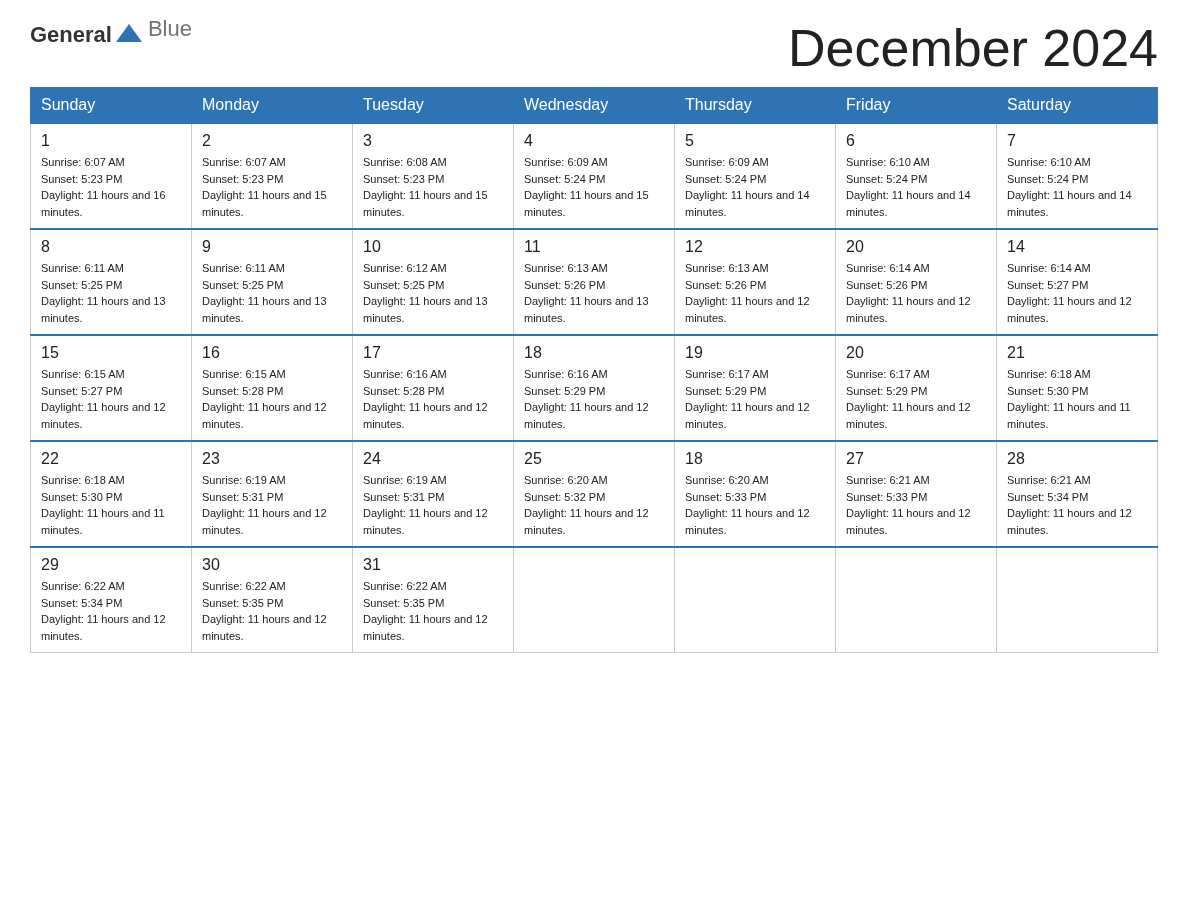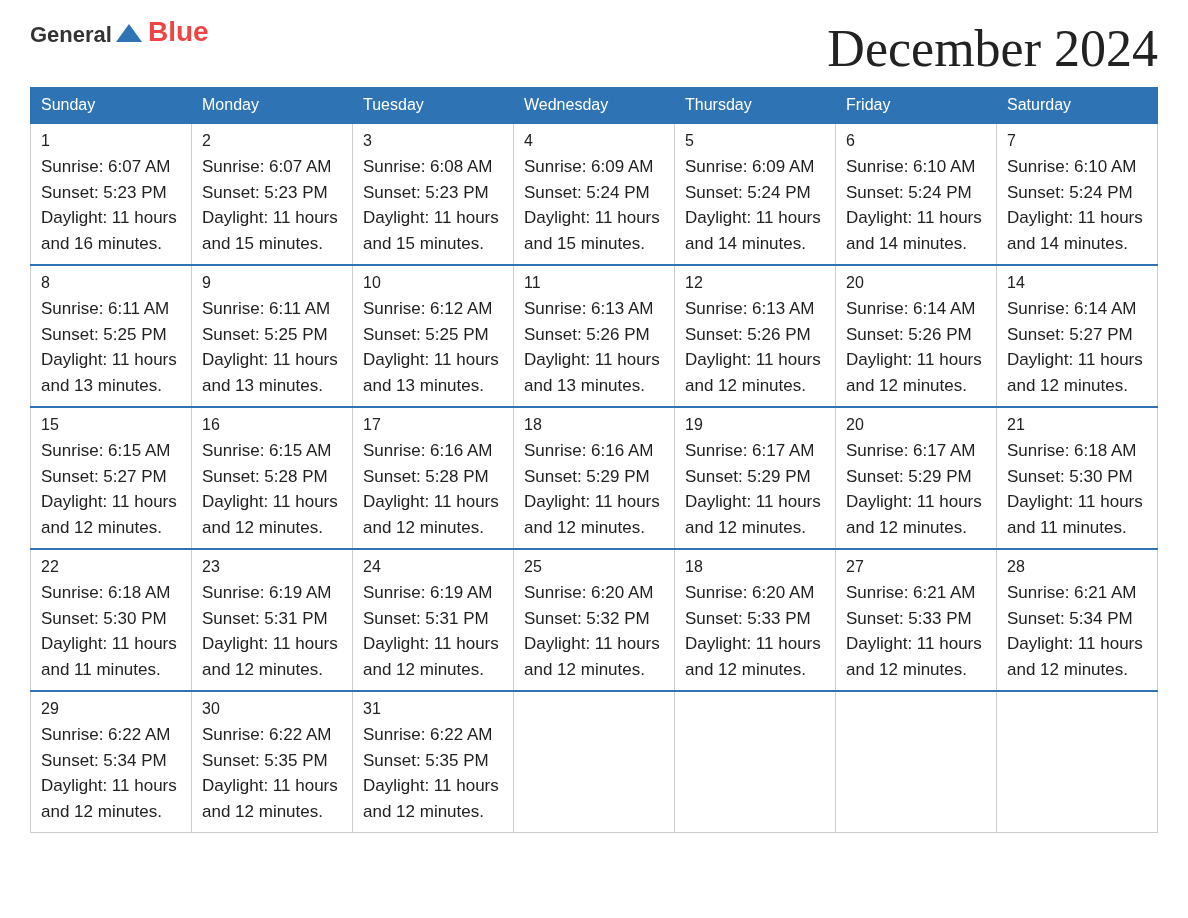--- a/index.html
+++ b/index.html
@@ -11,21 +11,20 @@
       padding: 20px 30px;
     }
     .header {
       display: flex;
       justify-content: space-between;
       align-items: flex-start;
       margin-bottom: 10px;
     }
     .title-block {
       text-align: right;
-      font-family: Liberation Serif, serif;
     }
     .month-title {
       font-size: 52px;
       font-weight: normal;
       color: #222;
       line-height: 1.1;
     }
     .location-title {
       font-size: 20px;
       color: #444;
@@ -58,21 +57,21 @@
     .calendar tr.week-row td {
       border-top: 2px solid #2e74b5;
     }
     .day-number {
       font-size: 16px;
       font-weight: normal;
       display: block;
       margin-bottom: 4px;
     }
     .day-info {
-      font-size: 17px;
+      font-size: 11px;
       line-height: 1.5;
       color: #222;
     }
     .empty-cell {
       background: #fff;
     }
     .logo-wrapper {
       display: flex;
       align-items: flex-start;
     }
@@ -85,21 +84,21 @@
 <body>
 
 <div class="header">
   <div class="logo-wrapper">
     <div class="logo-row">
       <span style="font-size:22px;font-weight:bold;color:#333;">General</span>
       <svg width="30" height="30" viewBox="0 0 30 30" style="margin:0 2px;">
         <polygon points="15,4 28,22 2,22" fill="#2e74b5"></polygon>
       </svg>
     </div>
-    <span style="font-size:28px;font-weight:bold;color:#ef4444;margin-top:-4px;margin-left:2px;">Blue</span>
+    <span style="font-size:22px;font-weight:normal;color:#737373;margin-top:-4px;margin-left:2px;">Blue</span>
   </div>
   <div class="title-block">
     <div class="month-title">December 2024</div>
   </div>
 </div>
 
 <table class="calendar">
   <thead>
     <tr>
     <th>Sunday</th>

